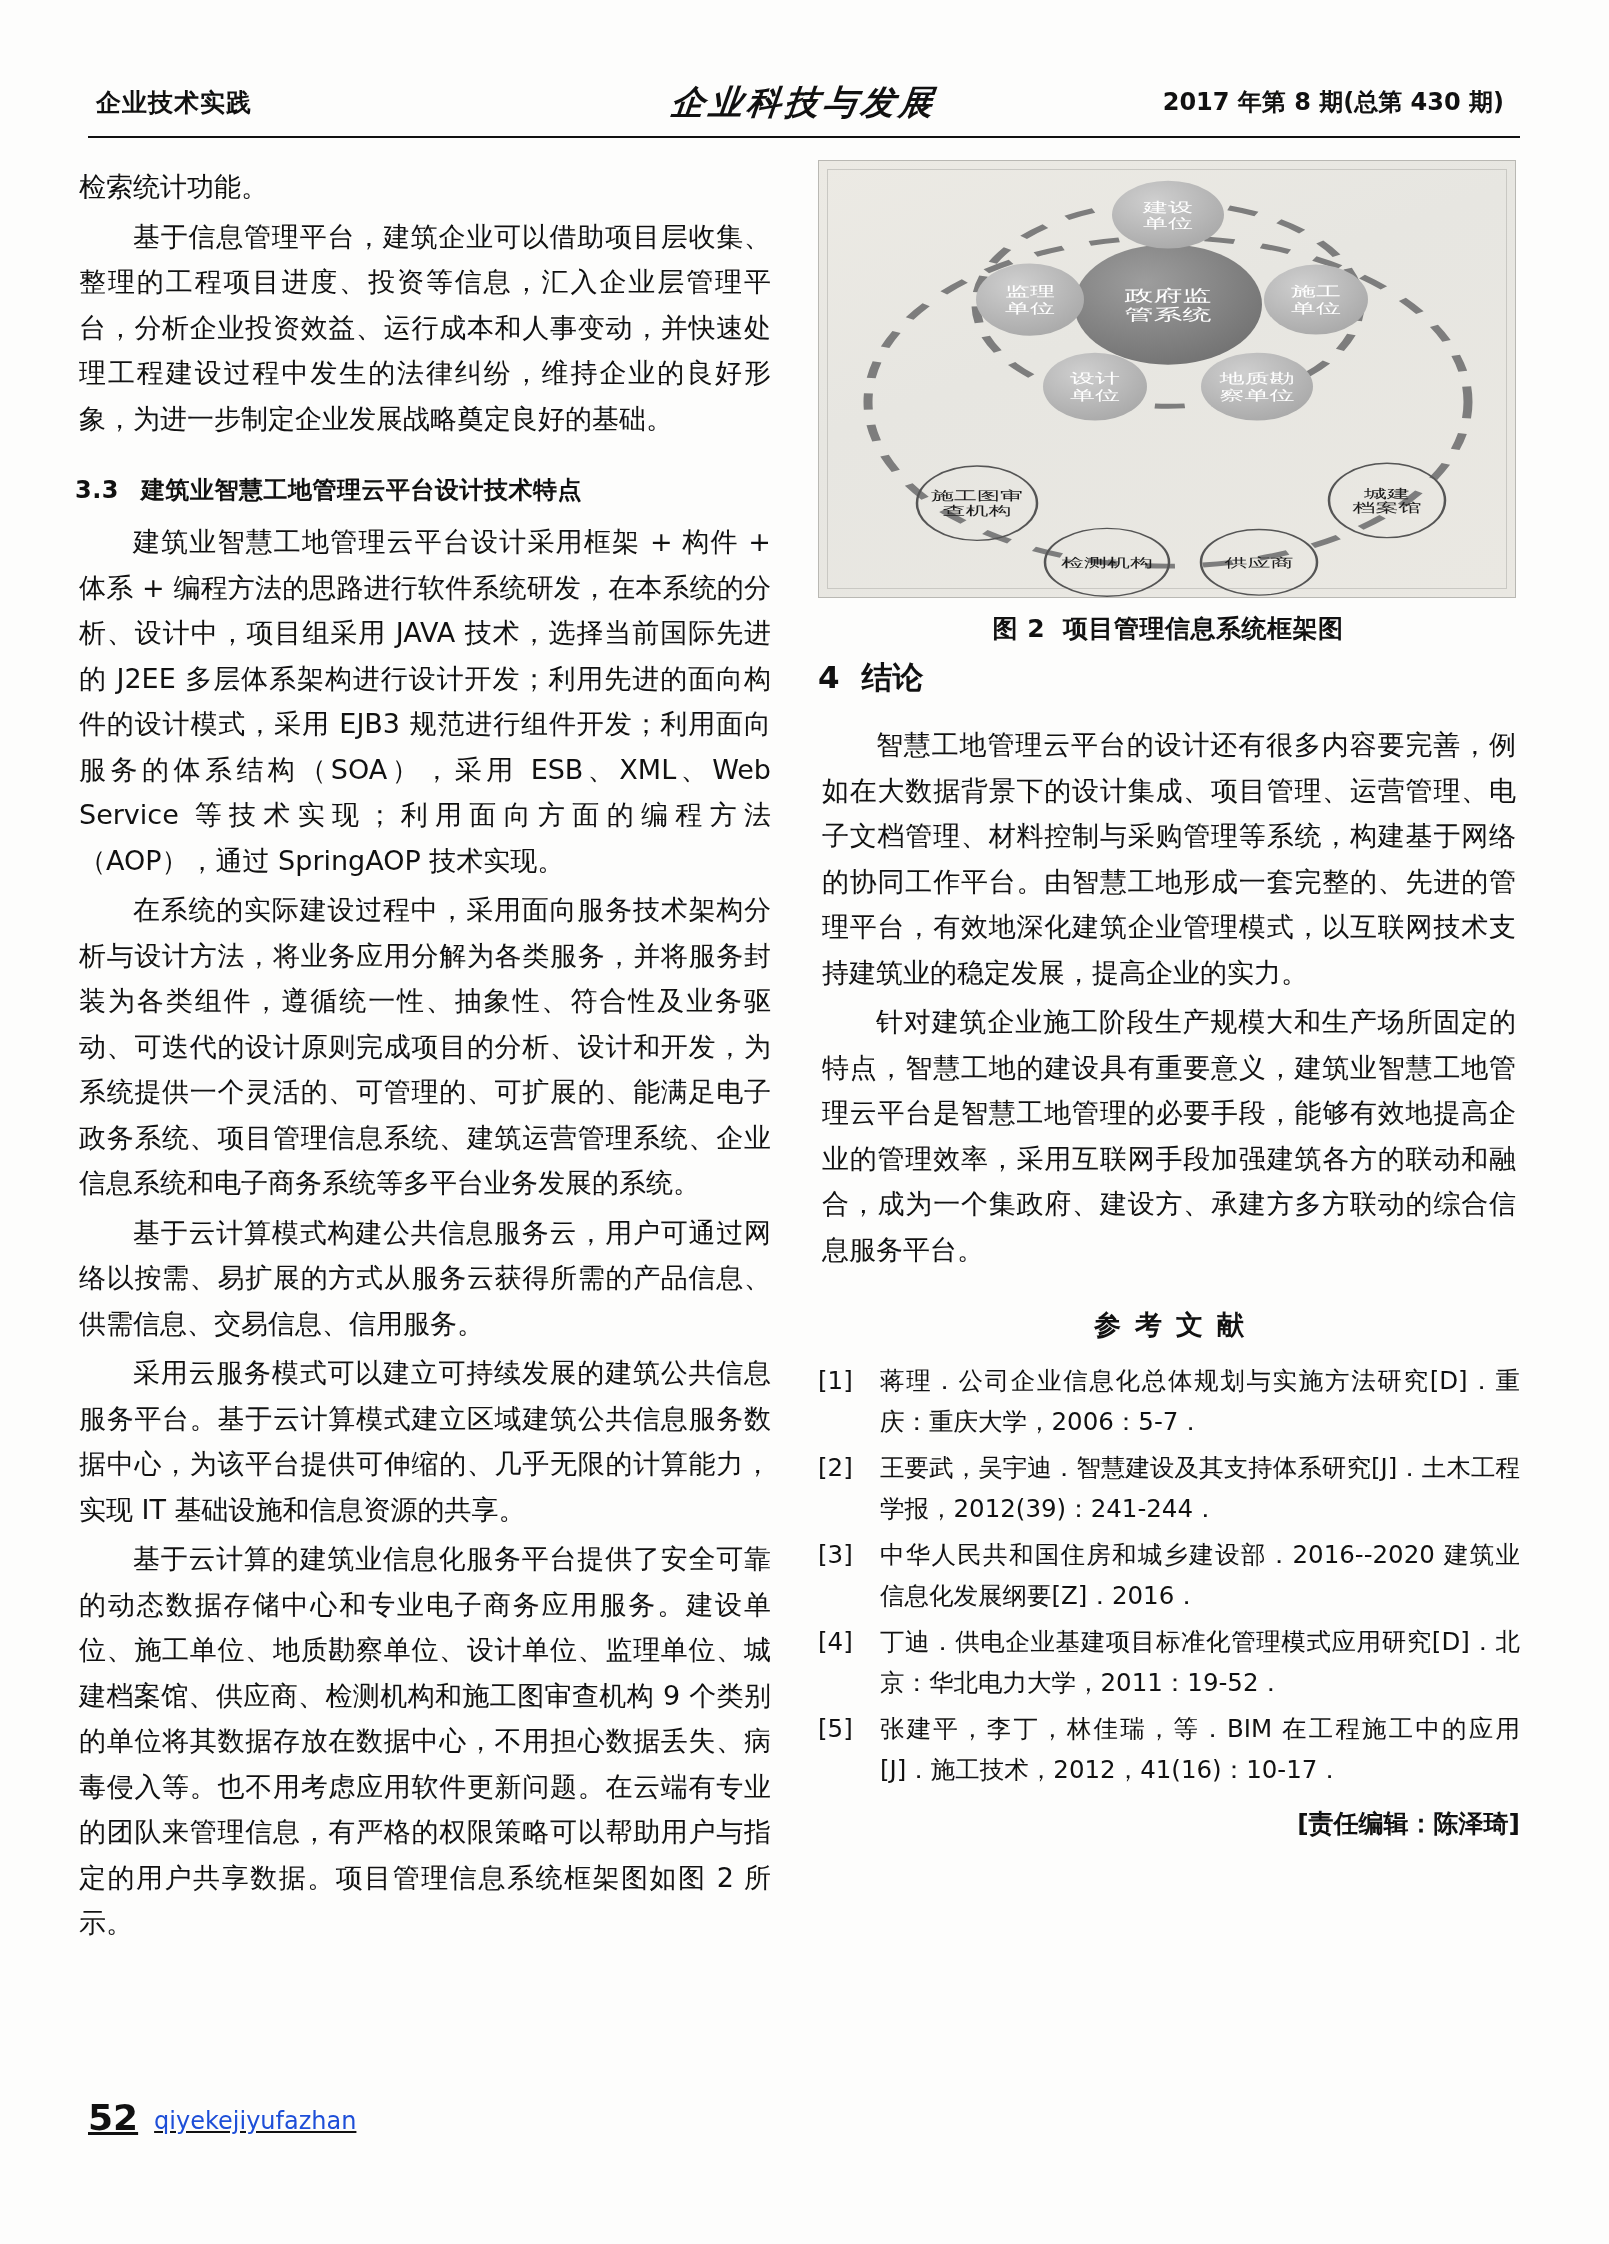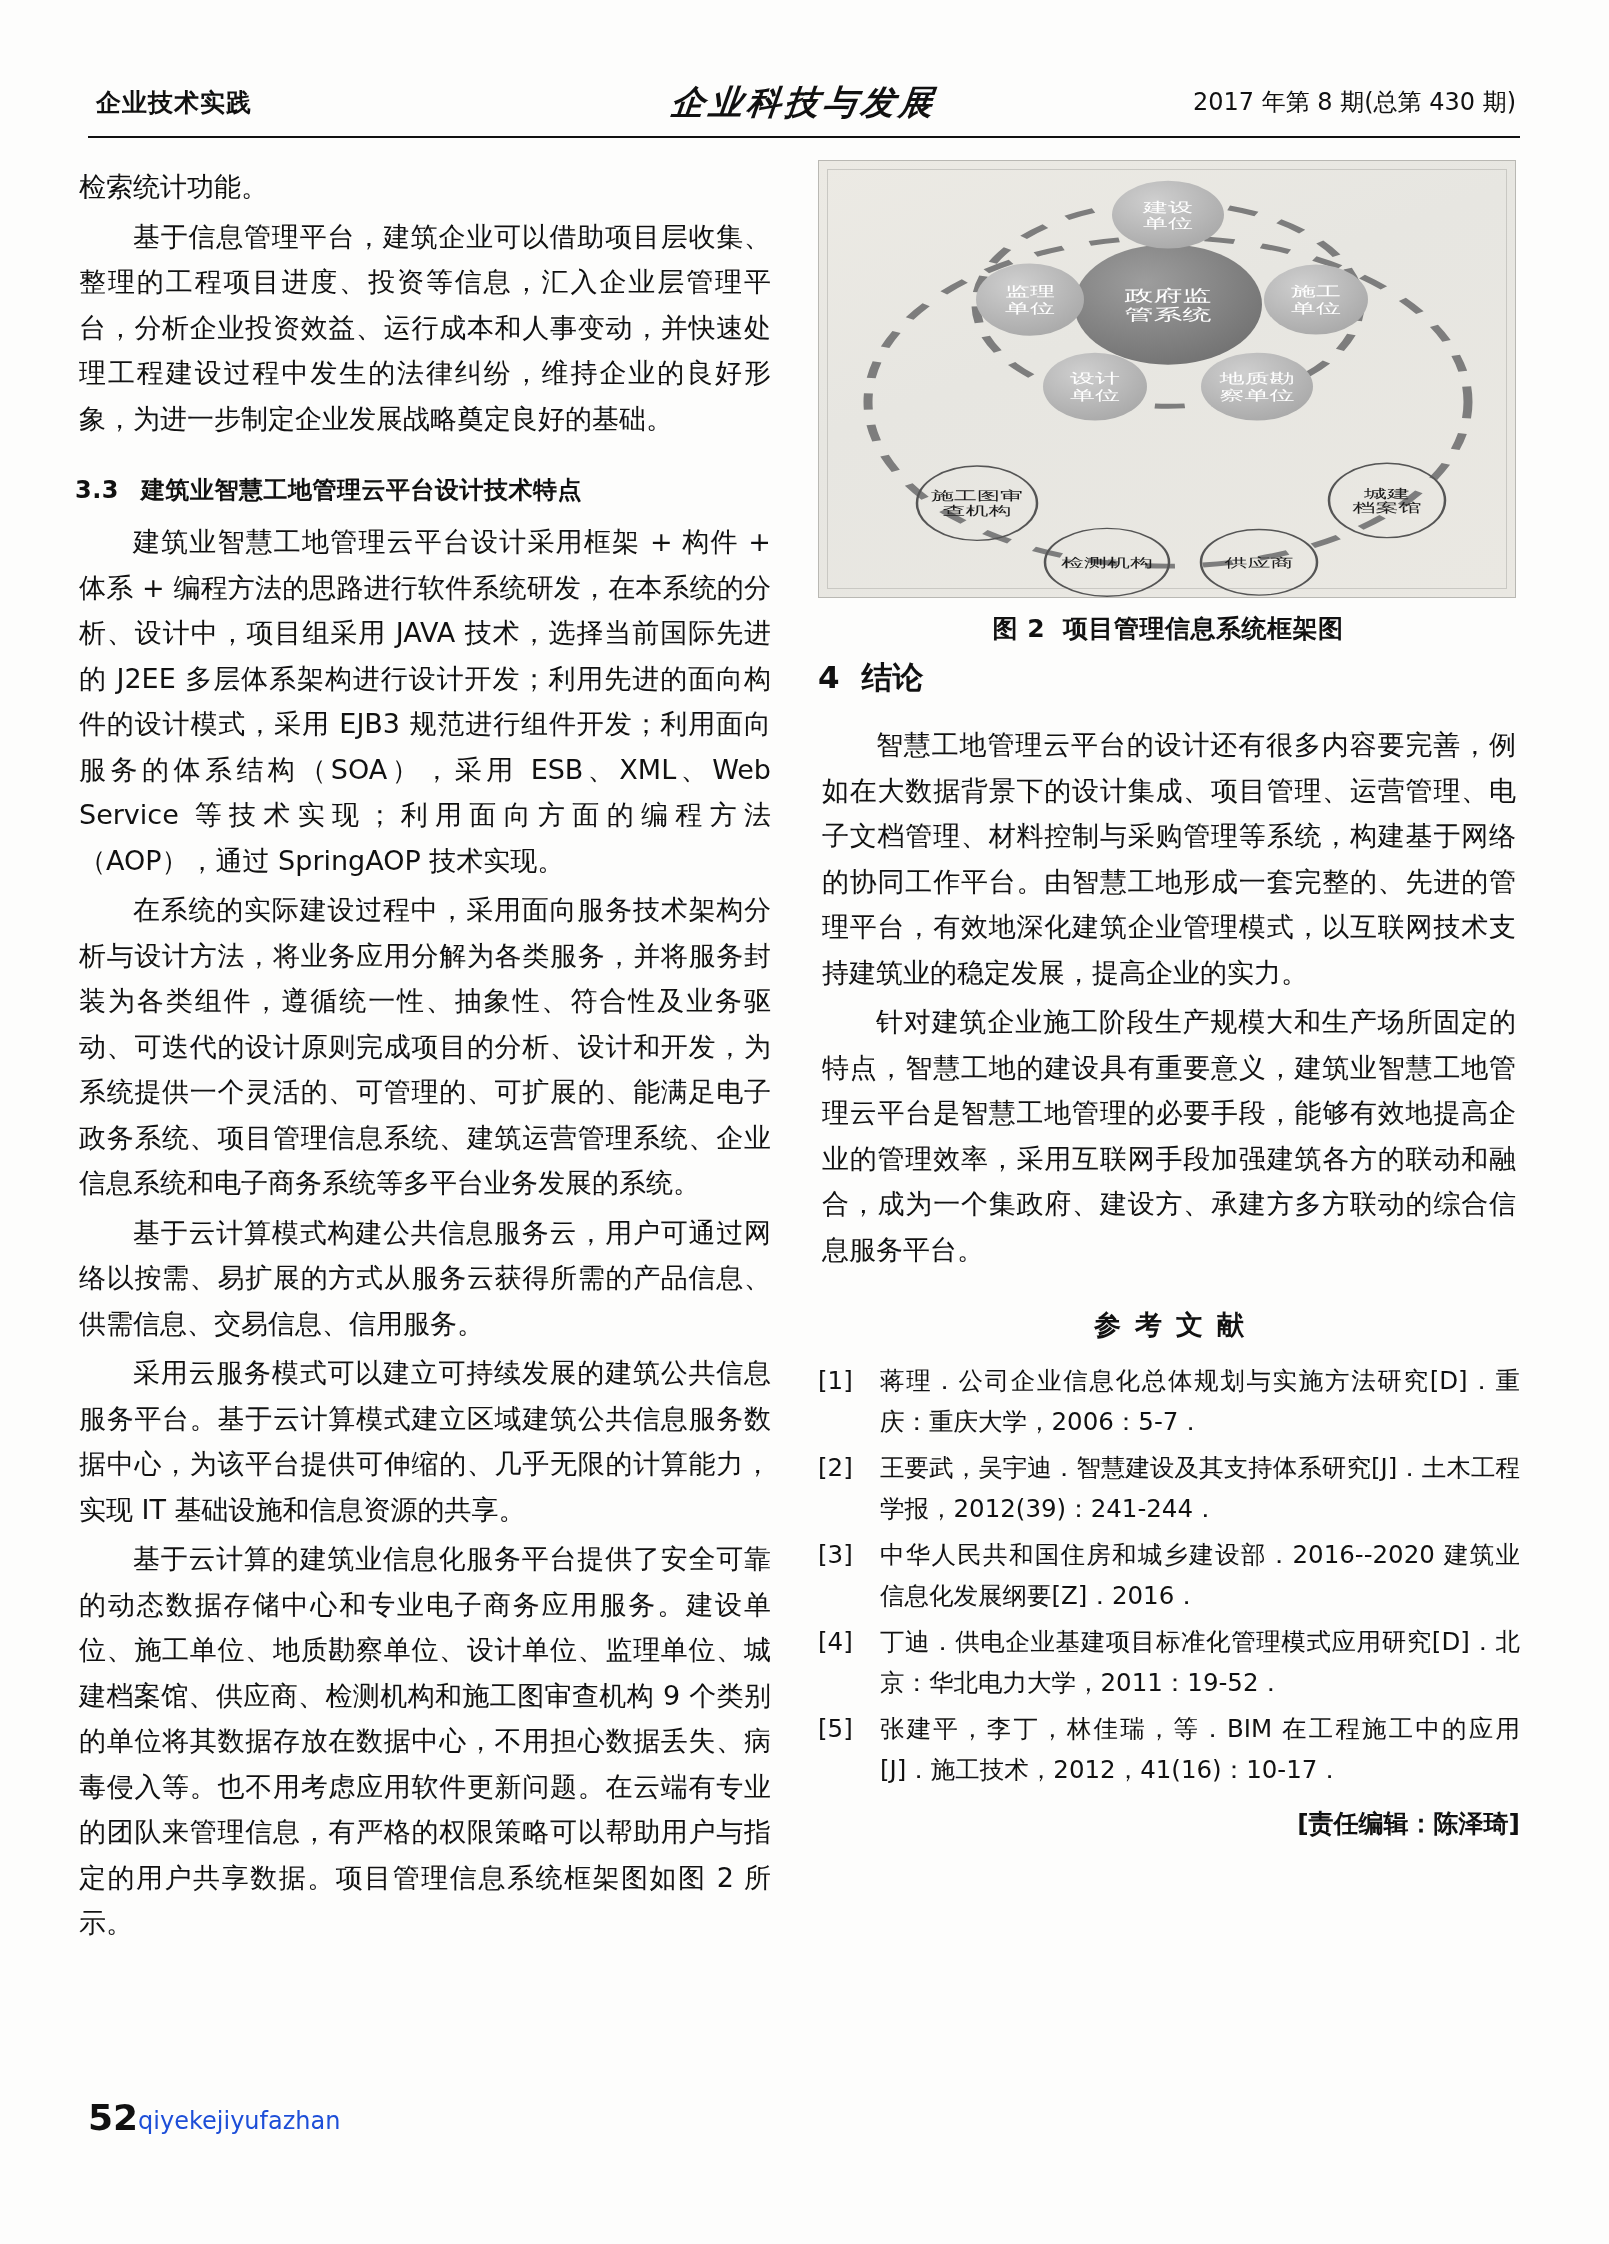--- a/index.html
+++ b/index.html
@@ -26,22 +26,22 @@
   }
   .rh-center{
     position:absolute;left:0;right:0;top:-4px;text-align:center;
     font-size:34px;font-weight:bold;
     font-family:"DejaVu Serif","Liberation Serif",serif;
     font-style:italic;
     letter-spacing:4px;
     transform:skewX(-6deg);
   }
   .rh-right{
-    position:absolute;right:4px;top:2px;
-    font-size:24px;font-weight:normal;letter-spacing:0px;
+    position:absolute;right:16px;top:2px;
+    font-size:24px;font-weight:bold;letter-spacing:0px;
   }
   .rule{
     position:absolute;left:88px;top:136px;width:1432px;height:0;
     border-top:2.5px solid #111;
   }
 
   
   .col{
     position:absolute;top:160px;
     font-size:27px;
@@ -128,21 +128,21 @@
     margin-top:14px;
     text-align:right;
     font-size:25px;
     font-weight:bold;
     line-height:40px;
   }
 
   
   .footer{
     position:absolute;left:88px;bottom:108px;
-    display:flex;align-items:flex-end;
+    display:flex;align-items:flex-end;gap:16px;text-decoration:underline;
   }
   .folio{font-size:36px;font-weight:bold;line-height:36px;}
   .footname{font-size:24px;line-height:30px;color:#1d4ed8;}
 </style>
 </head>
 <body>
 
 <div class="page">
 
   <div class="runhead">

